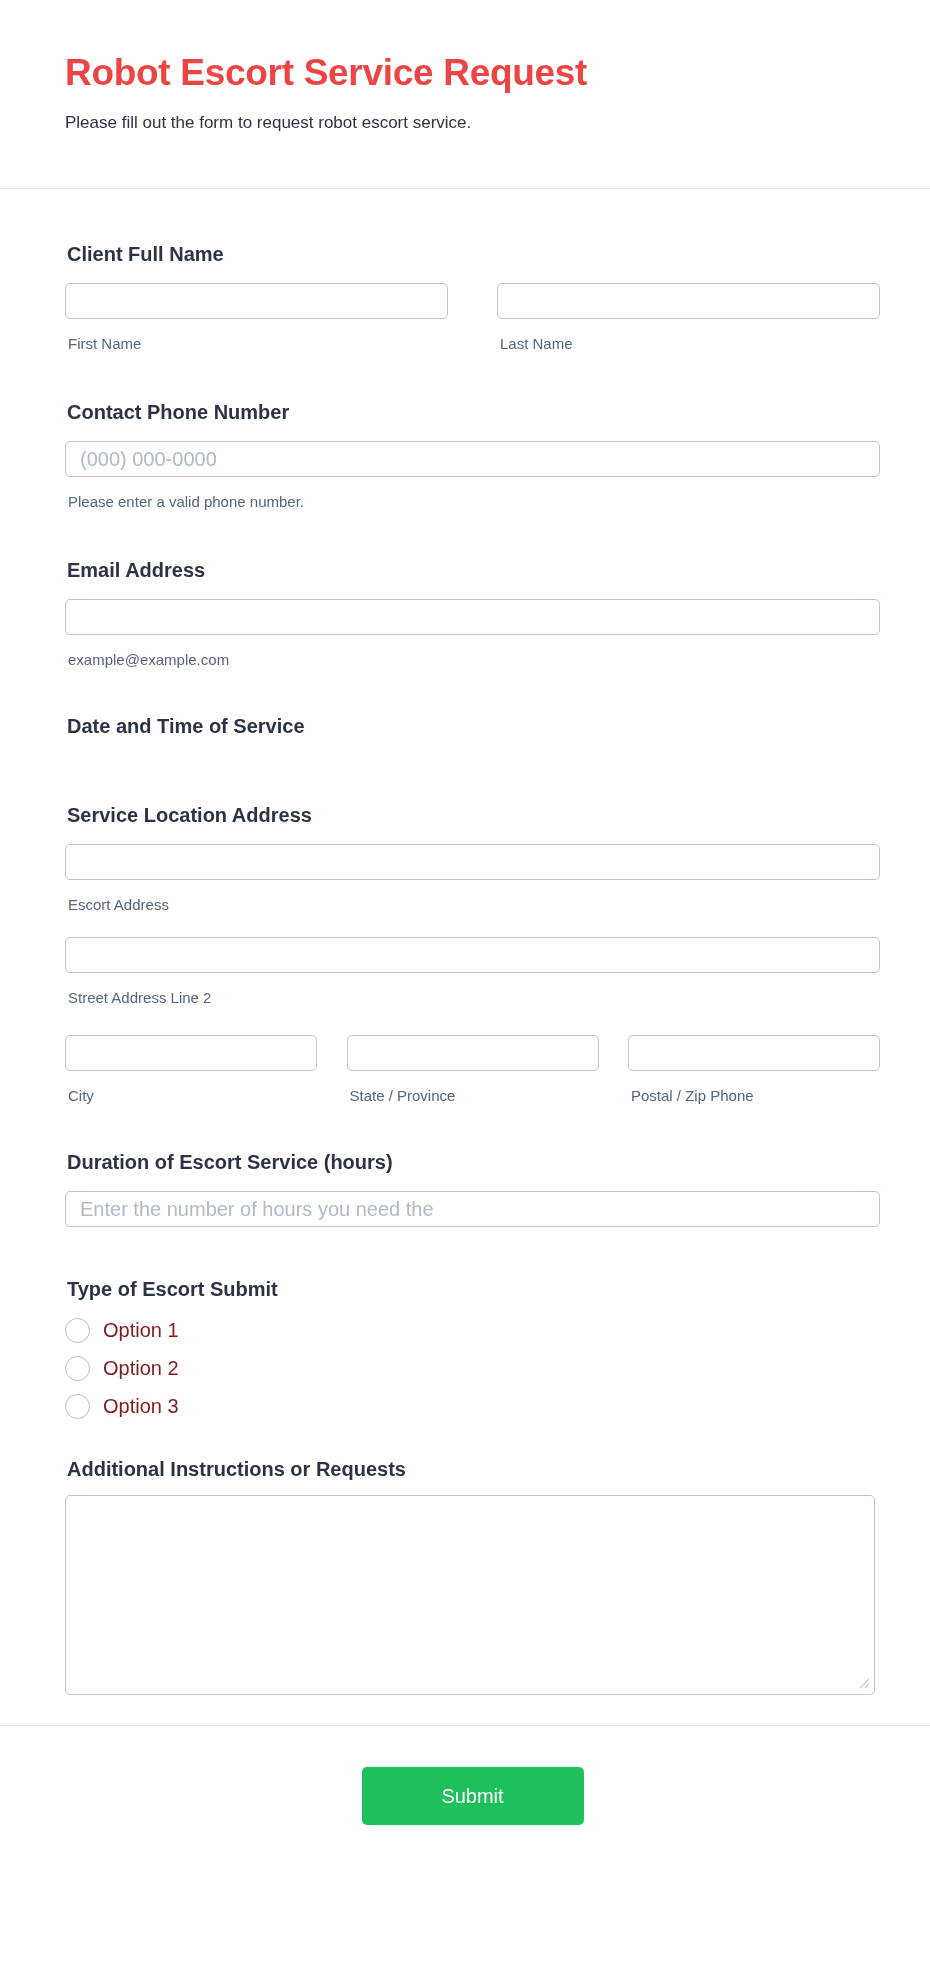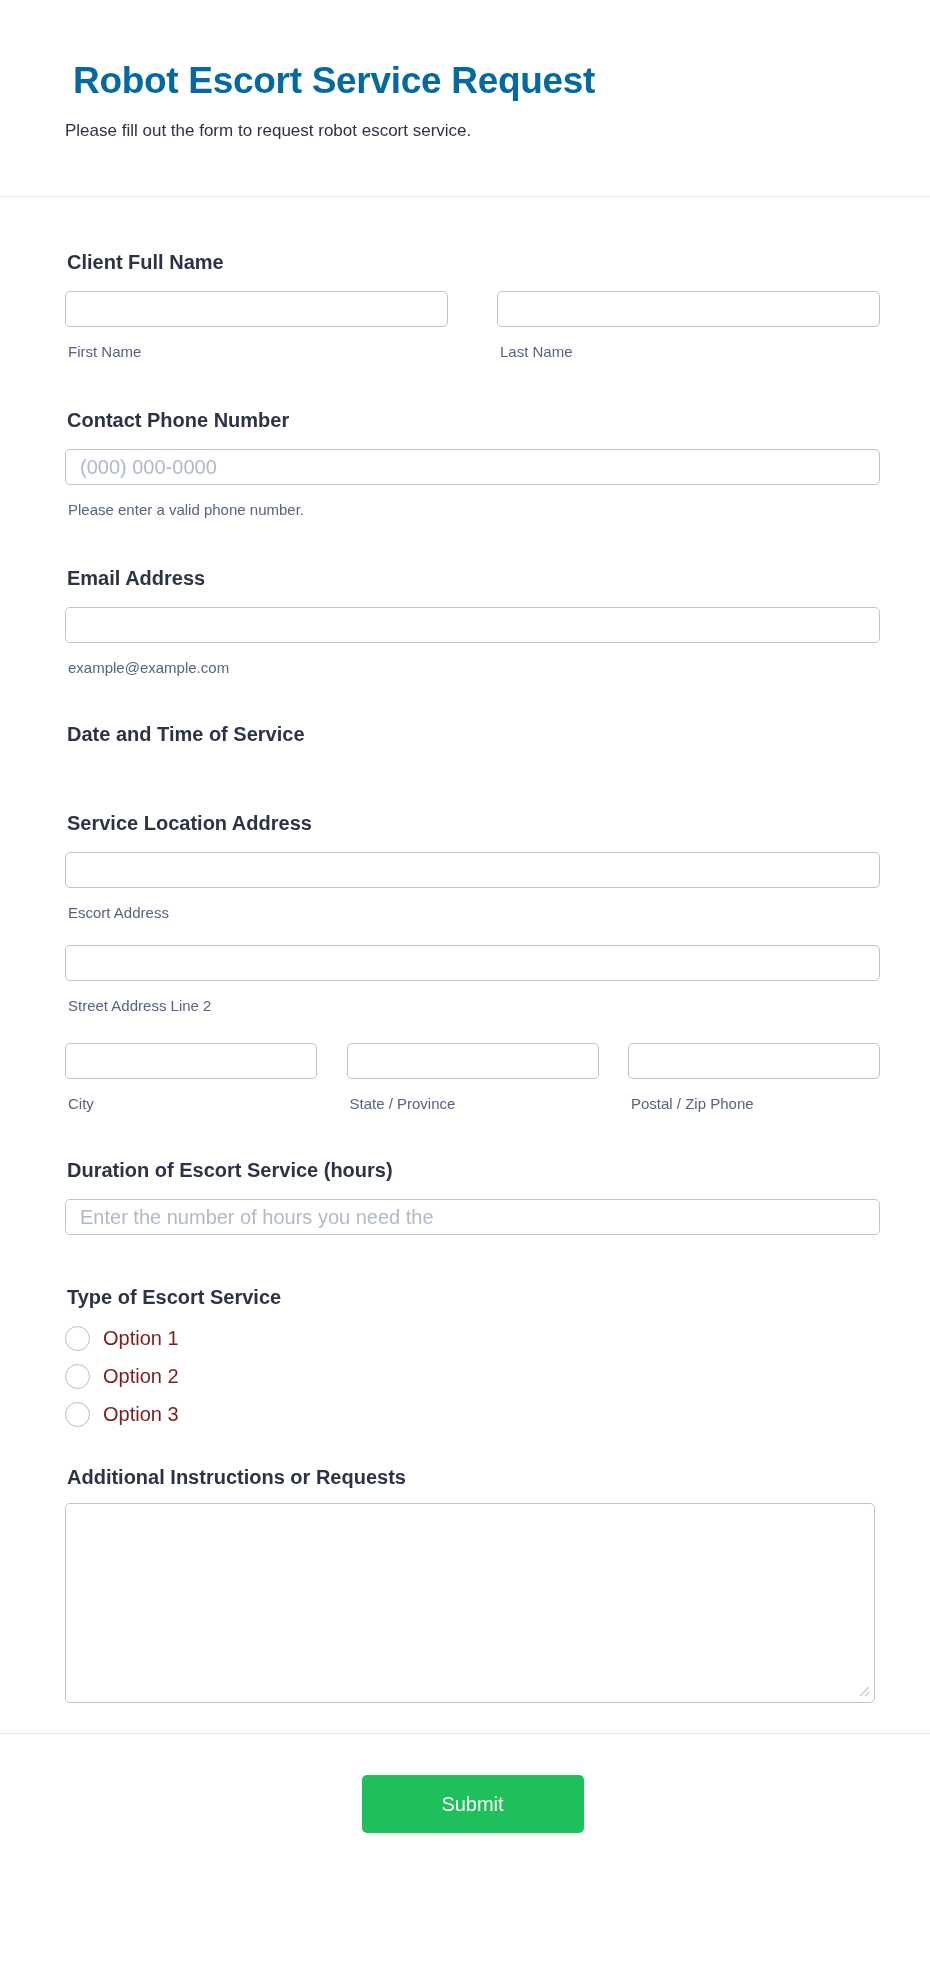--- a/index.html
+++ b/index.html
@@ -3,21 +3,21 @@
 <meta charset="utf-8">
 <style>
   html,body{margin:0;padding:0;}
   body{
     width:930px;height:1971px;overflow:hidden;
     background:#ffffff;
     font-family:"Liberation Sans",sans-serif;
     color:#2c3345;
   }
   .header{padding:50px 65px 0;}
-  .title{margin:8px;font-size:37px;line-height:46px;font-weight:700;letter-spacing:-.3px;color:#0369a1;}
+  .title{margin:0;font-size:37px;line-height:46px;font-weight:700;letter-spacing:-.3px;color:#ef4444;}
   .subtitle{margin:16px 0 0;font-size:17px;line-height:22px;color:#2c3345;}
   .divider{height:0;border-top:1px solid var(--divider,#e3e6f0);}
   .divider.top{margin-top:54px;}
   .divider.bottom{margin-top:30px;}
 
   .content{width:815px;margin:0 50px 0 65px;}
   .field .f-label{display:block;font-size:20px;line-height:25px;font-weight:600;
     color:var(--label-text,#2c3345);margin:0 0 16px;padding-left:2px;}
   .field.label-only .f-label{margin-bottom:0;}
   .sublabel{font-size:15px;line-height:17px;color:var(--sublabel-text,#57647e);margin-top:16px;padding-left:3px;}
@@ -133,21 +133,21 @@
         </div>
       </div>
     </section>
 
     <section class="field field-duration">
       <span class="f-label">Duration of Escort Service (hours)</span>
       <input class="text w-half" type="text" placeholder="Enter the number of hours you need the" style="">
     </section>
 
     <section class="field field-type">
-      <span class="f-label">Type of Escort Service</span>
+      <span class="f-label">Type of Escort Submit</span>
       <div class="radio-list">
         <div class="radio-row">
           <input class="radio" type="radio" name="serviceType" style="">
           <span class="opt-label">Option 1</span>
         </div>
         <div class="radio-row">
           <input class="radio" type="radio" name="serviceType" style="">
           <span class="opt-label">Option 2</span>
         </div>
         <div class="radio-row">

